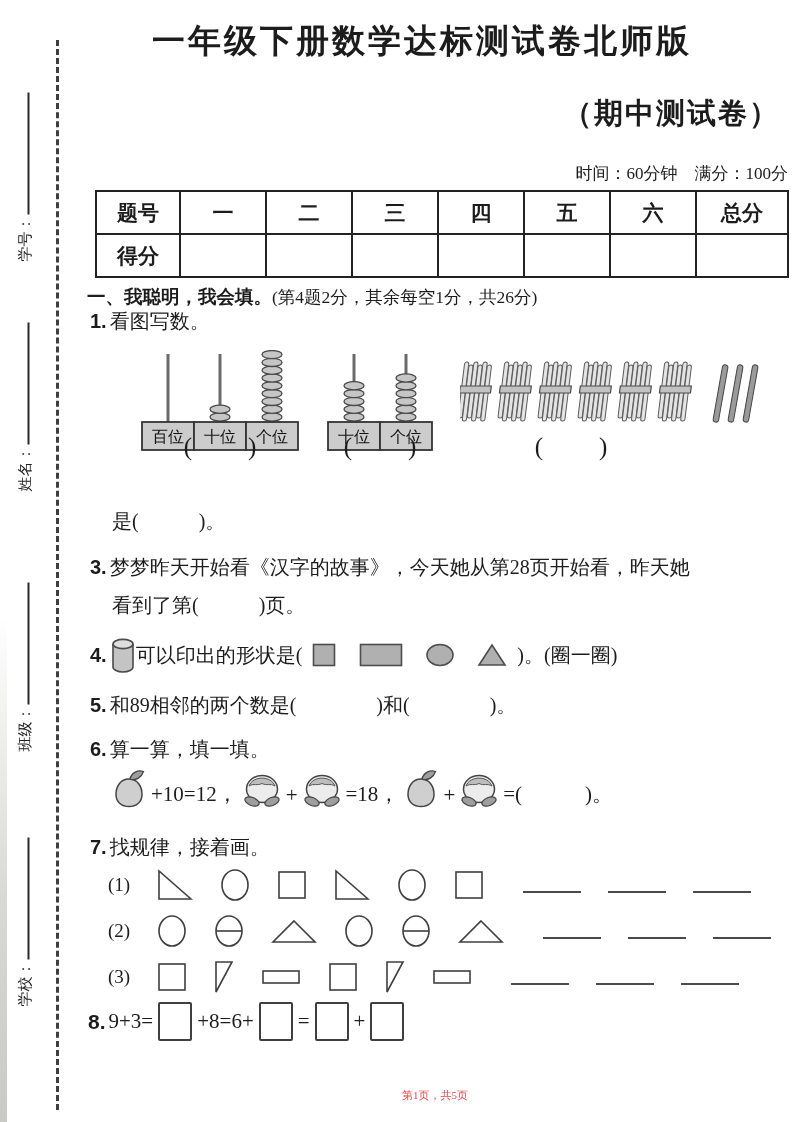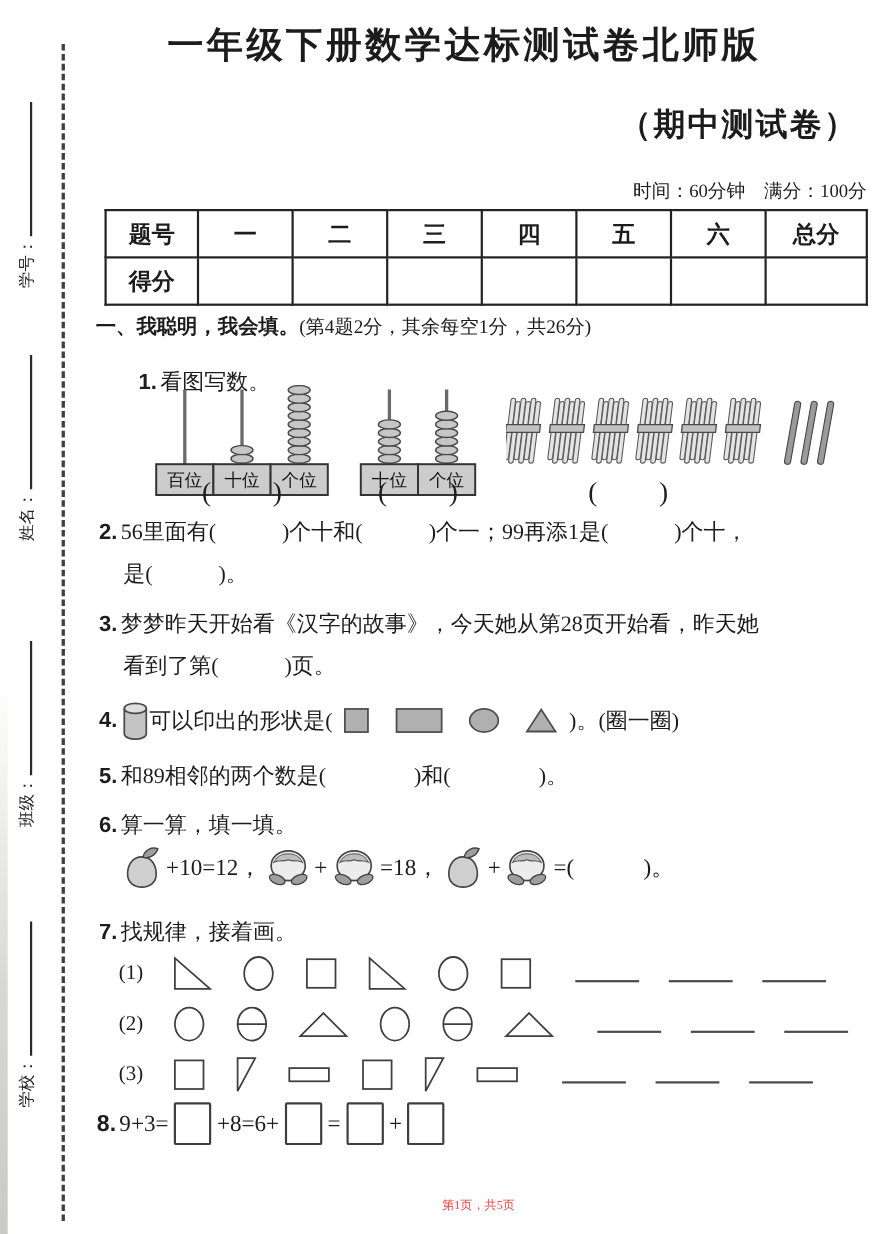--- a/index.html
+++ b/index.html
@@ -31,21 +31,21 @@
   .qline{position:absolute;left:90px;font-size:20px;white-space:nowrap;}
   .qline2{position:absolute;left:112px;font-size:20px;white-space:nowrap;}
   .qnum{font-family:"Liberation Sans",sans-serif;font-weight:bold;margin-right:3px;}
 
   .fig{position:absolute;}
   .ans-paren{position:absolute;font-size:25px;text-align:center;letter-spacing:2px;}
 
   .flexline{display:flex;align-items:center;}
   .icon{display:inline-flex;align-items:center;}
   .q4-shapes{display:inline-flex;align-items:center;gap:22px;margin:0 10px;}
-  .q6-expr{position:absolute;left:112px;font-size:21px;display:flex;align-items:center;gap:5px;}
+  .q6-expr{position:absolute;left:112px;font-size:21px;display:flex;align-items:flex-end;gap:5px;}
 
   .q7-row{position:absolute;left:108px;display:flex;align-items:center;gap:27px;font-size:19px;}
   .blank-line{display:inline-block;width:58px;height:13px;border-bottom:2px solid #4a4a4a;}
   .blank-gap{margin-left:12px;}
 
   .q8-line{position:absolute;left:88px;display:flex;align-items:center;font-size:21px;}
   .ansbox{display:inline-block;width:30px;height:35px;border:2px solid #3f3f3f;border-radius:2px;
           background:#fff;margin:0 5px;}
 
   .footer{position:absolute;top:1088px;left:85px;width:700px;text-align:center;font-size:11px;color:#ef4444;}
@@ -106,21 +106,21 @@
       <td></td>
       <td></td>
     </tr>
   </tbody>
     </table>
 
   <div class="section-head">
     <span class="sec-title">一、我聪明，我会填。</span><span class="sec-note">(第4题2分，其余每空1分，共26分)</span>
   </div>
 
-  <div class="qline" style="top:334px;margin-left:36px;">
+  <div class="qline" style="top:308px;">
     <span class="qnum">1.</span><span>看图写数。</span>
   </div>
   <div class="fig" style="top:350px;left:140px;"><svg width="160" height="103" viewBox="0 0 160 103">
         <line x1="28" y1="4" x2="28" y2="72" stroke="#6a6a6a" stroke-width="3"></line>
         <line x1="80" y1="4" x2="80" y2="72" stroke="#6a6a6a" stroke-width="3"></line>
         <ellipse cx="80" cy="67" rx="10" ry="4.1" fill="#c6c6c6" stroke="#4a4a4a" stroke-width="1.3"></ellipse>
         <ellipse cx="80" cy="59.2" rx="10" ry="4.1" fill="#c6c6c6" stroke="#4a4a4a" stroke-width="1.3"></ellipse>
         <line x1="132" y1="4" x2="132" y2="72" stroke="#6a6a6a" stroke-width="3"></line>
         <ellipse cx="132" cy="67" rx="10" ry="4.1" fill="#c6c6c6" stroke="#4a4a4a" stroke-width="1.3"></ellipse>
         <ellipse cx="132" cy="59.2" rx="10" ry="4.1" fill="#c6c6c6" stroke="#4a4a4a" stroke-width="1.3"></ellipse>
@@ -219,23 +219,20 @@
           <rect x="273" y="12" width="5.5" height="58" rx="2.5" fill="#9a9a9a" stroke="#444" stroke-width="1"></rect>
         </g>
         <g transform="rotate(10 288 40)">
           <rect x="288" y="12" width="5.5" height="58" rx="2.5" fill="#9a9a9a" stroke="#444" stroke-width="1"></rect>
         </g>
       </svg></div>
   <div class="ans-paren" style="top:430px;left:140px;width:162px;">(　　)</div>
   <div class="ans-paren" style="top:430px;left:326px;width:110px;">(　　)</div>
   <div class="ans-paren" style="top:430px;left:472px;width:200px;">(　　)</div>
 
-  <div class="qline" style="top:470px;">
-    <span class="qnum">2.</span><span>56里面有(　　　)个十和(　　　)个一；99再添1是(　　　)个十，</span>
-  </div>
   <div class="qline2" style="top:508px;">是(　　　)。</div>
 
   <div class="qline" style="top:554px;">
     <span class="qnum">3.</span><span>梦梦昨天开始看《汉字的故事》，今天她从第28页开始看，昨天她</span>
   </div>
   <div class="qline2" style="top:592px;">看到了第(　　　)页。</div>
 
   <div class="qline flexline" style="top:636px;">
     <span class="qnum">4.</span>
     <span class="icon">

